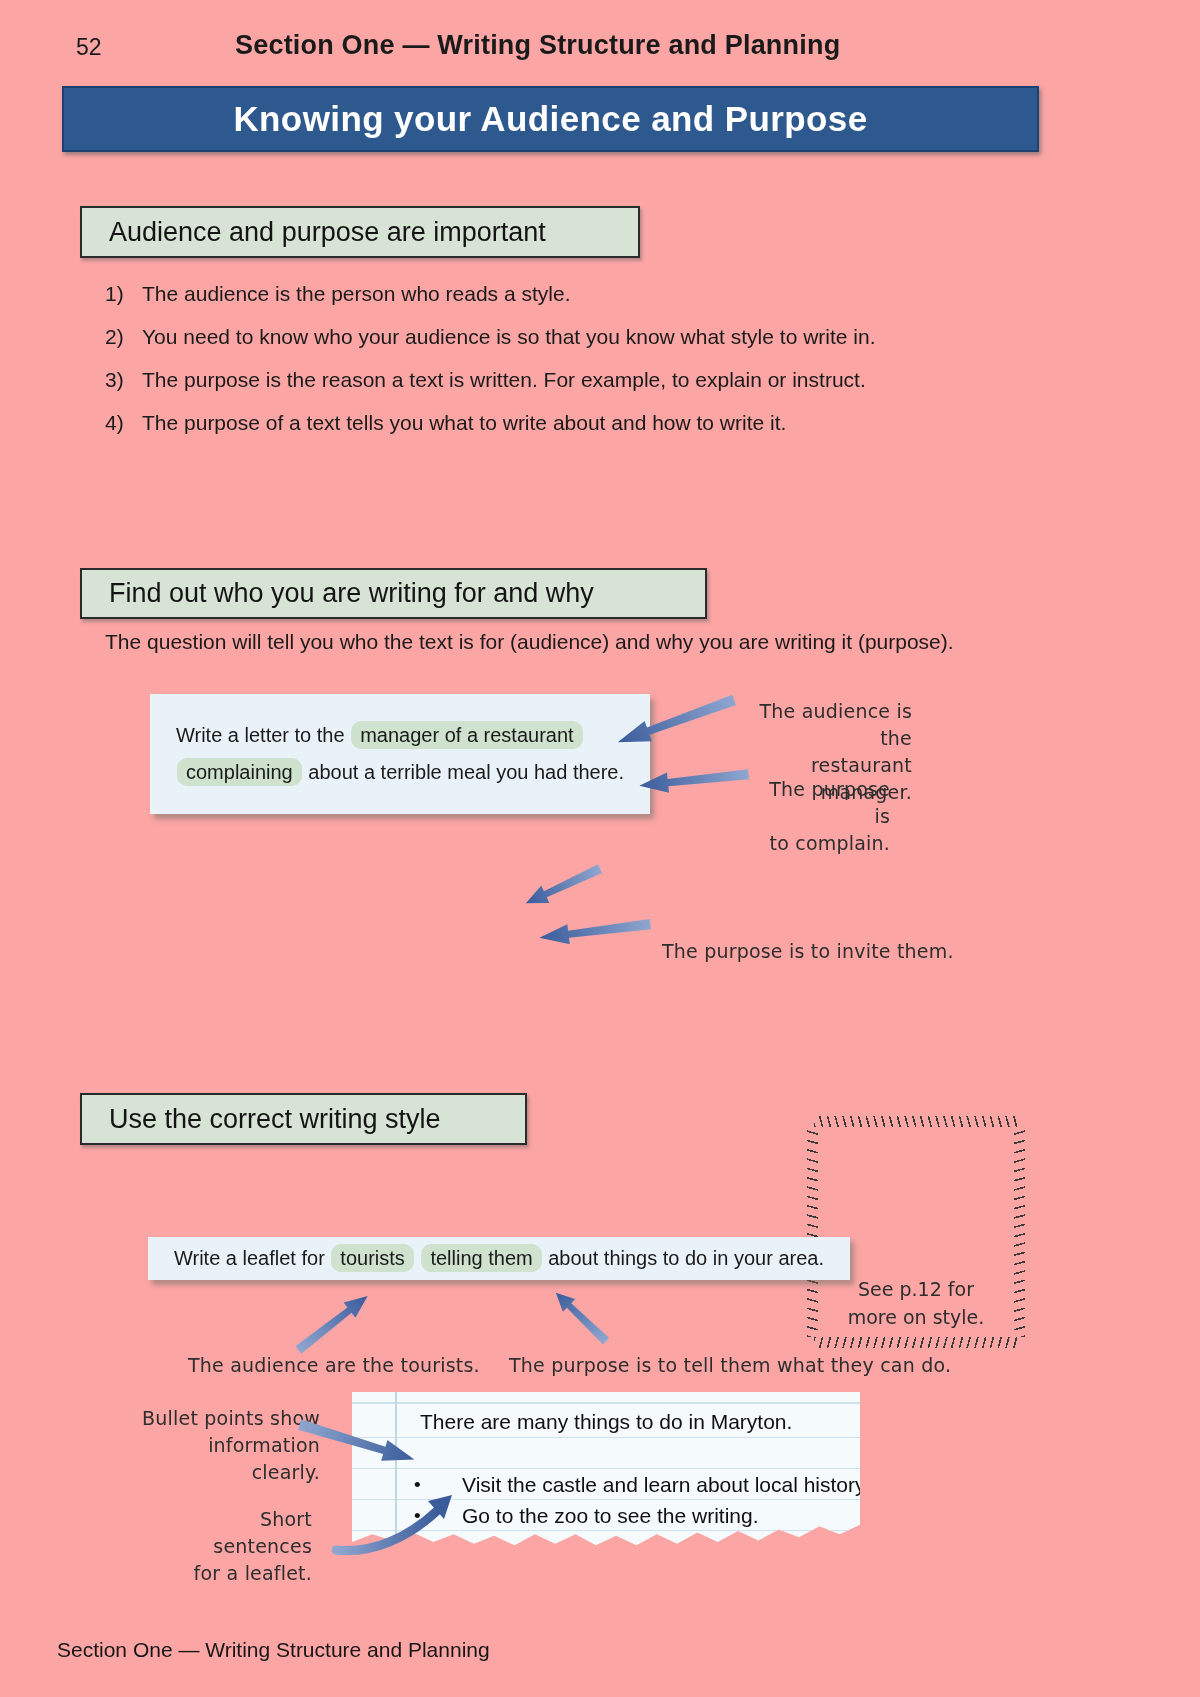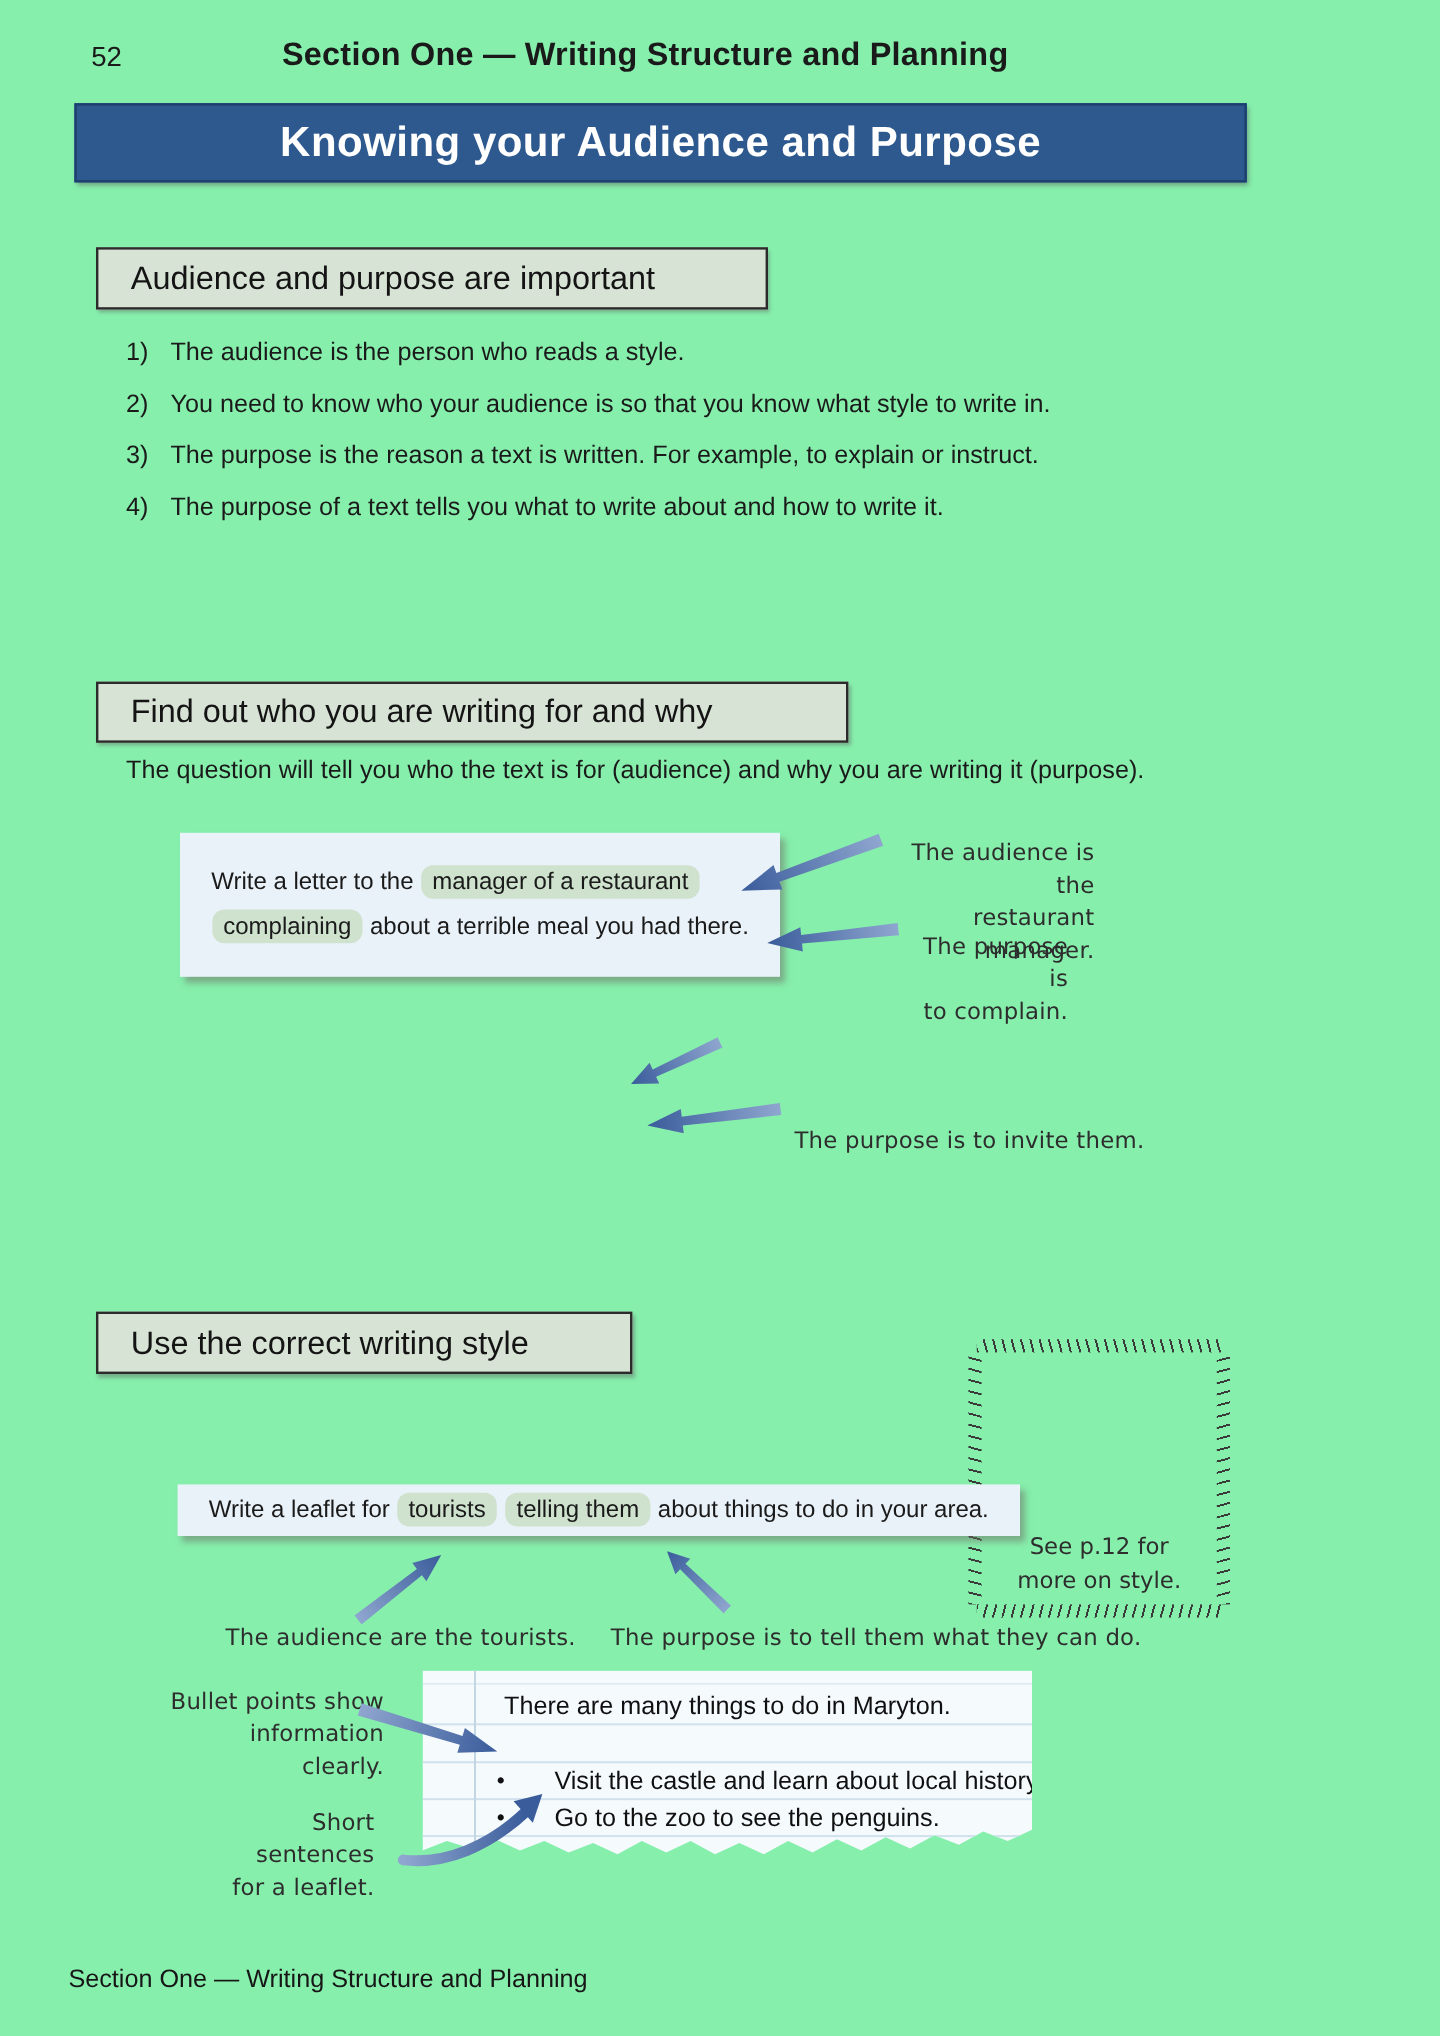--- a/index.html
+++ b/index.html
@@ -1,16 +1,16 @@
 <!DOCTYPE html>
 <html><head>
 <meta charset="utf-8">
 <style>
   html,body{margin:0;padding:0;background:#e8e6da;}
-  .page{position:relative;width:1200px;height:1697px;margin:0 auto;background:#86efac;
+  .page{position:relative;width:1200px;height:1697px;margin:0 auto;background:#fca5a5;
         font-family:"Liberation Sans",sans-serif;color:#1a1a1a;overflow:hidden;}
   .abs{position:absolute;}
 
   
   .page-num{left:76px;top:34px;font-size:23px;}
   .header-title{left:235px;top:30px;font-size:27px;font-weight:bold;letter-spacing:.2px;}
 
   
   .banner{left:62px;top:86px;width:973px;height:62px;background:#2E598E;border:2px solid #1d4070;
           box-shadow:2px 3px 4px rgba(90,90,90,.55);display:flex;align-items:center;justify-content:center;}
@@ -176,21 +176,21 @@
   <div class="hand" style="left:509px;top:1352px">The purpose is to tell them what they can do.</div>
 
   <div class="abs leaflet">
     <div class="leaflet-heading">There are many things to do in Maryton.</div>
     <div class="brow" style="top:80px">
       <span class="dot">•</span>
       <span>Visit the castle and learn about local history.</span>
     </div>
     <div class="brow" style="top:111px">
       <span class="dot">•</span>
-      <span>Go to the zoo to see the penguins.</span>
+      <span>Go to the zoo to see the writing.</span>
     </div>
   </div>
 
   <div class="hand" style="left:135px;top:1405px;width:185px">Bullet points show
 information clearly.</div>
   <div class="arrow" style="left:297px;top:1425px;width:120px;height:34px;transform:rotate(197deg)">
     <svg viewBox="0 0 122 44" preserveAspectRatio="none">
         <polygon fill="url(#ag)" points="0,22 32,8 32,17 122,15 122,29 32,27 32,36"></polygon>
       </svg>
   </div>

